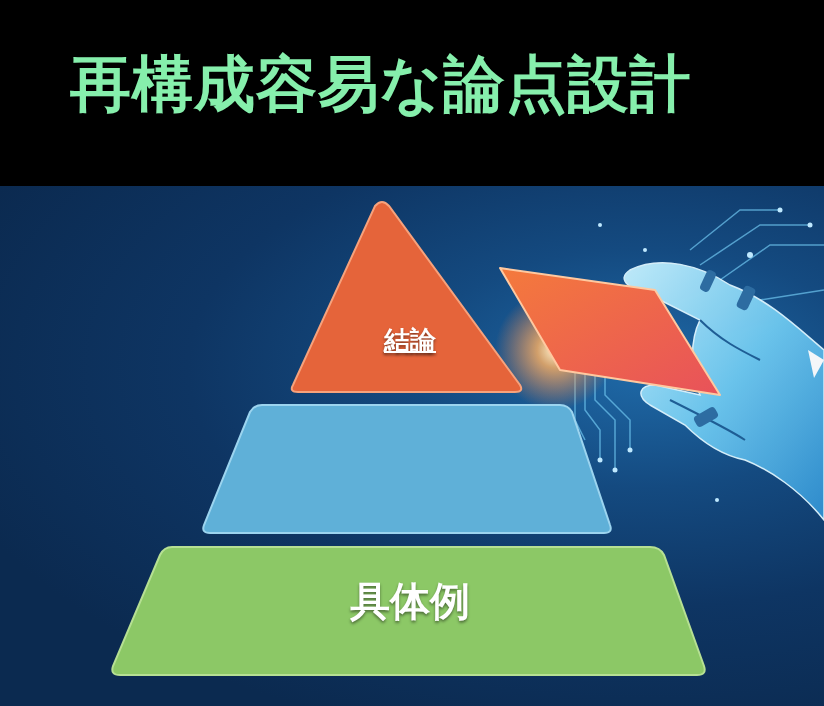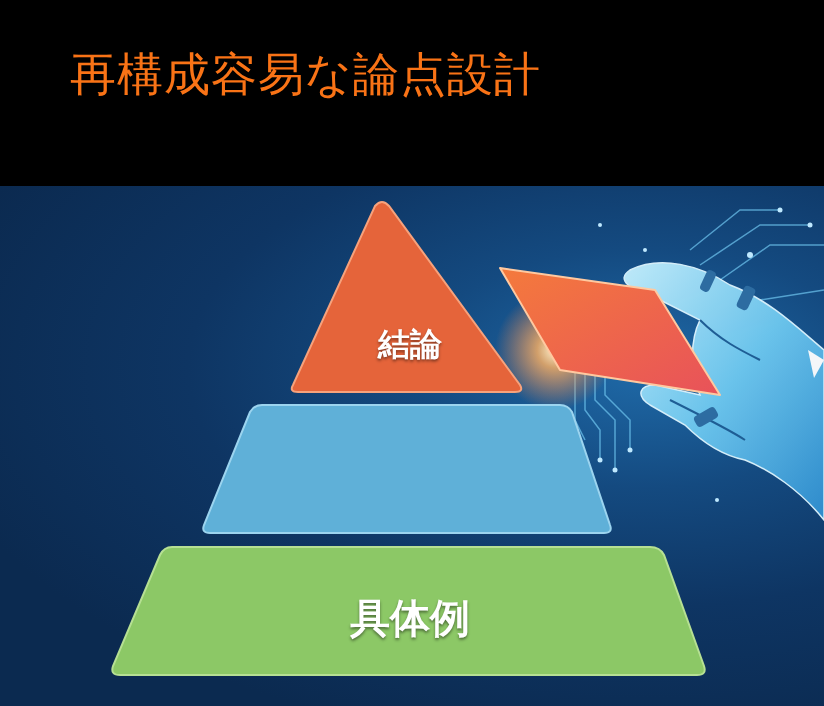--- a/index.html
+++ b/index.html
@@ -1,18 +1,18 @@
 <!DOCTYPE html>
 <html><head>
 <meta charset="utf-8">
 <style>
   html, body { margin:0; padding:0; }
   body { width:824px; height:706px; overflow:hidden; background:#000; font-family:"DejaVu Sans", sans-serif; position:relative; }
   .header { position:absolute; left:0; top:0; width:824px; height:186px; background:#000; }
-  .title { position:absolute; left:70px; top:44px; font-size:46px; color:#f97316; letter-spacing:1px; font-family:"DejaVu Sans", sans-serif; font-weight:normal; white-space:nowrap; }
+  .title { position:absolute; left:70px; top:44px; font-size:61px; color:#86efac; letter-spacing:1px; font-family:"DejaVu Sans", sans-serif; font-weight:bold; white-space:nowrap; }
   .scene { position:absolute; left:0; top:186px; width:824px; height:520px; overflow:hidden;
     background: radial-gradient(ellipse at 78% 35%, #1f6aa8 0%, #144a80 25%, #0e3563 50%, #0b2a50 80%); }
   svg { position:absolute; left:0; top:0; }
   .label { position:absolute; color:#fff; font-weight:bold; text-align:center; font-family:"DejaVu Sans", sans-serif; text-shadow:0 2px 3px rgba(0,0,0,0.45); white-space:nowrap; }
 </style>
 </head>
 <body>
 
 <div class="header">
   <div class="title">再構成容易な論点設計</div>
@@ -72,15 +72,15 @@
     </g>
 
     <circle cx="555" cy="350" r="60" fill="url(#glow)"></circle>
     <polygon points="500,268 655,290 720,395 560,370" fill="url(#cardGrad)" stroke="#ffc9a0" stroke-width="2" stroke-linejoin="round"></polygon>
 
     <path d="M375 206 Q382 198 389 206 L520 385 Q524 392 515 392 L298 392 Q289 392 293 385 Z" fill="#e5643a" stroke="#f7a27c" stroke-width="2"></path>
     <path d="M262 405 L560 405 Q568 405 572 412 L610 525 Q613 533 604 533 L210 533 Q201 533 204 525 L250 412 Q254 405 262 405 Z" fill="#5fb0d8" stroke="#9cd4ef" stroke-width="2"></path>
     <path d="M172 547 L650 547 Q660 547 664 555 L704 666 Q707 675 697 675 L120 675 Q110 675 113 666 L160 555 Q164 547 172 547 Z" fill="#8cc866" stroke="#b6e093" stroke-width="2"></path>
   </svg>
 
-  <div class="label" style="left:355px; top:137px; width:110px; font-size:32px;">結論</div>
-  <div class="label" style="left:320px; top:405px; width:180px; font-size:40px;">具体例</div>
+  <div class="label" style="left:355px; top:137px; width:110px; font-size:26px;text-decoration:underline;">結論</div>
+  <div class="label" style="left:320px; top:388px; width:180px; font-size:40px;">具体例</div>
 </div>
 
 </body></html>

